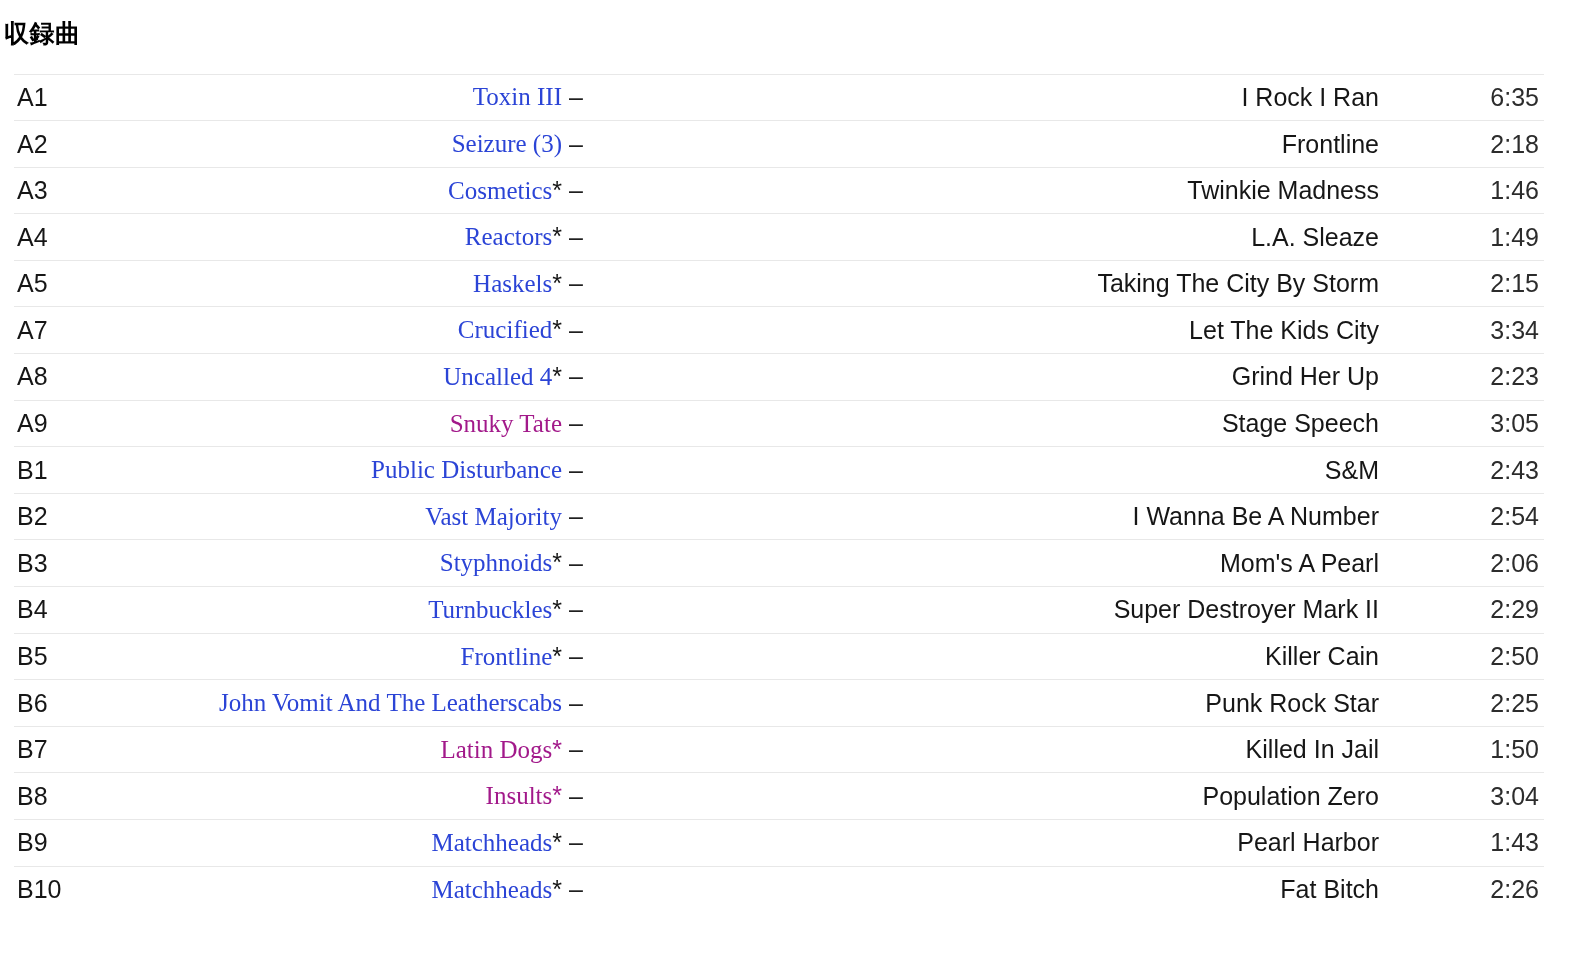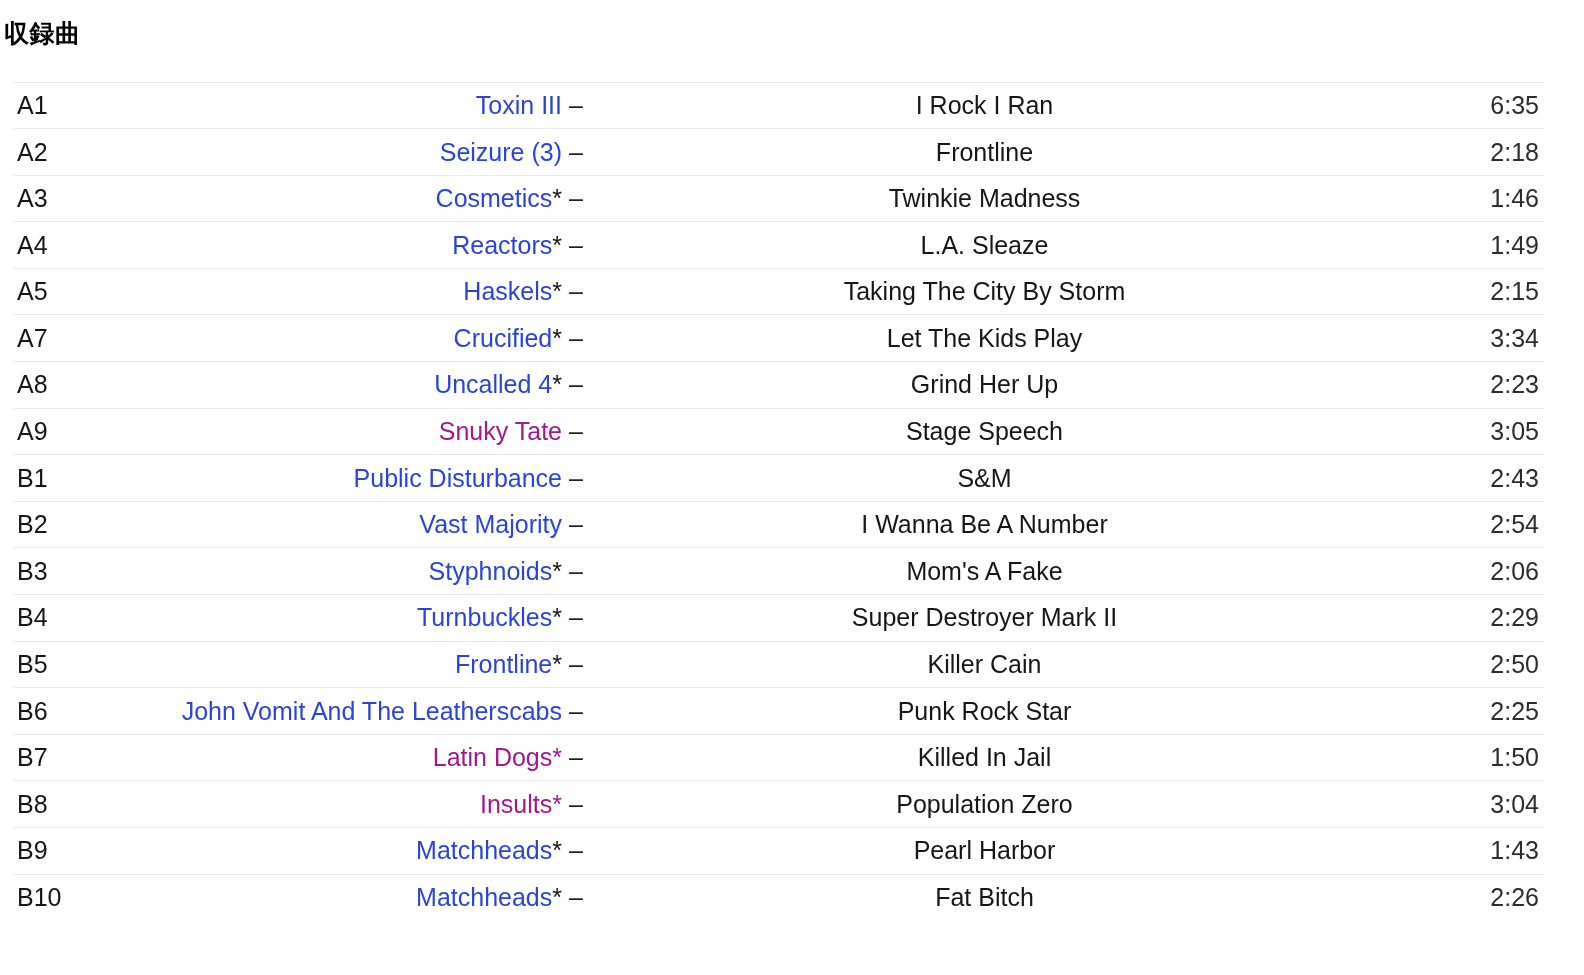--- a/index.html
+++ b/index.html
@@ -23,21 +23,21 @@
   .section-title {
     font-size: 25px;
     font-weight: bold;
     line-height: 1.1;
     color: #000000;
     margin: 20px 0 0 4px;
     letter-spacing: 0.5px;
   }
 
   .tracklist {
-    margin-top: 34px;
+    margin-top: 26px;
     border-collapse: collapse;
     width: 1530px;
     margin-left: 14px;
     table-layout: fixed;
   }
 
   .tracklist tr {
     border-top: 1px solid #e8e8e8;
   }
 
@@ -69,36 +69,37 @@
     padding-right: 0;
   }
 
   td.col-sep {
     width: 28px;
     text-align: center;
     color: #1f1f1f;
   }
 
   td.col-title {
-    text-align: center;
+    text-align: right;
     padding-left: 0;
     color: #161616;
   }
 
   td.col-dur {
     width: 160px;
     text-align: right;
     padding-right: 5px;
     color: #2c2c2c;
   }
 
   .artist-link {
     color: #2b44d6;
     text-decoration: none;
     cursor: pointer;
+    font-family: Liberation Serif, serif;
   }
   .artist-link.visited {
     color: #a2198a;
   }
 
   .star {
     color: #161616;
   }
   .star.visited {
     color: #a2198a;
@@ -145,21 +146,21 @@
           <td class="col-pos">A5</td>
           <td class="col-artist"><a class="artist-link">Haskels</a><span class="star">*</span></td>
           <td class="col-sep">–</td>
           <td class="col-title">Taking The City By Storm</td>
           <td class="col-dur">2:15</td>
         </tr>
         <tr>
           <td class="col-pos">A7</td>
           <td class="col-artist"><a class="artist-link">Crucified</a><span class="star">*</span></td>
           <td class="col-sep">–</td>
-          <td class="col-title">Let The Kids Play</td>
+          <td class="col-title">Let The Kids City</td>
           <td class="col-dur">3:34</td>
         </tr>
         <tr>
           <td class="col-pos">A8</td>
           <td class="col-artist"><a class="artist-link">Uncalled 4</a><span class="star">*</span></td>
           <td class="col-sep">–</td>
           <td class="col-title">Grind Her Up</td>
           <td class="col-dur">2:23</td>
         </tr>
         <tr>
@@ -180,21 +181,21 @@
           <td class="col-pos">B2</td>
           <td class="col-artist"><a class="artist-link">Vast Majority</a></td>
           <td class="col-sep">–</td>
           <td class="col-title">I Wanna Be A Number</td>
           <td class="col-dur">2:54</td>
         </tr>
         <tr>
           <td class="col-pos">B3</td>
           <td class="col-artist"><a class="artist-link">Styphnoids</a><span class="star">*</span></td>
           <td class="col-sep">–</td>
-          <td class="col-title">Mom's A Fake</td>
+          <td class="col-title">Mom's A Pearl</td>
           <td class="col-dur">2:06</td>
         </tr>
         <tr>
           <td class="col-pos">B4</td>
           <td class="col-artist"><a class="artist-link">Turnbuckles</a><span class="star">*</span></td>
           <td class="col-sep">–</td>
           <td class="col-title">Super Destroyer Mark II</td>
           <td class="col-dur">2:29</td>
         </tr>
         <tr>

